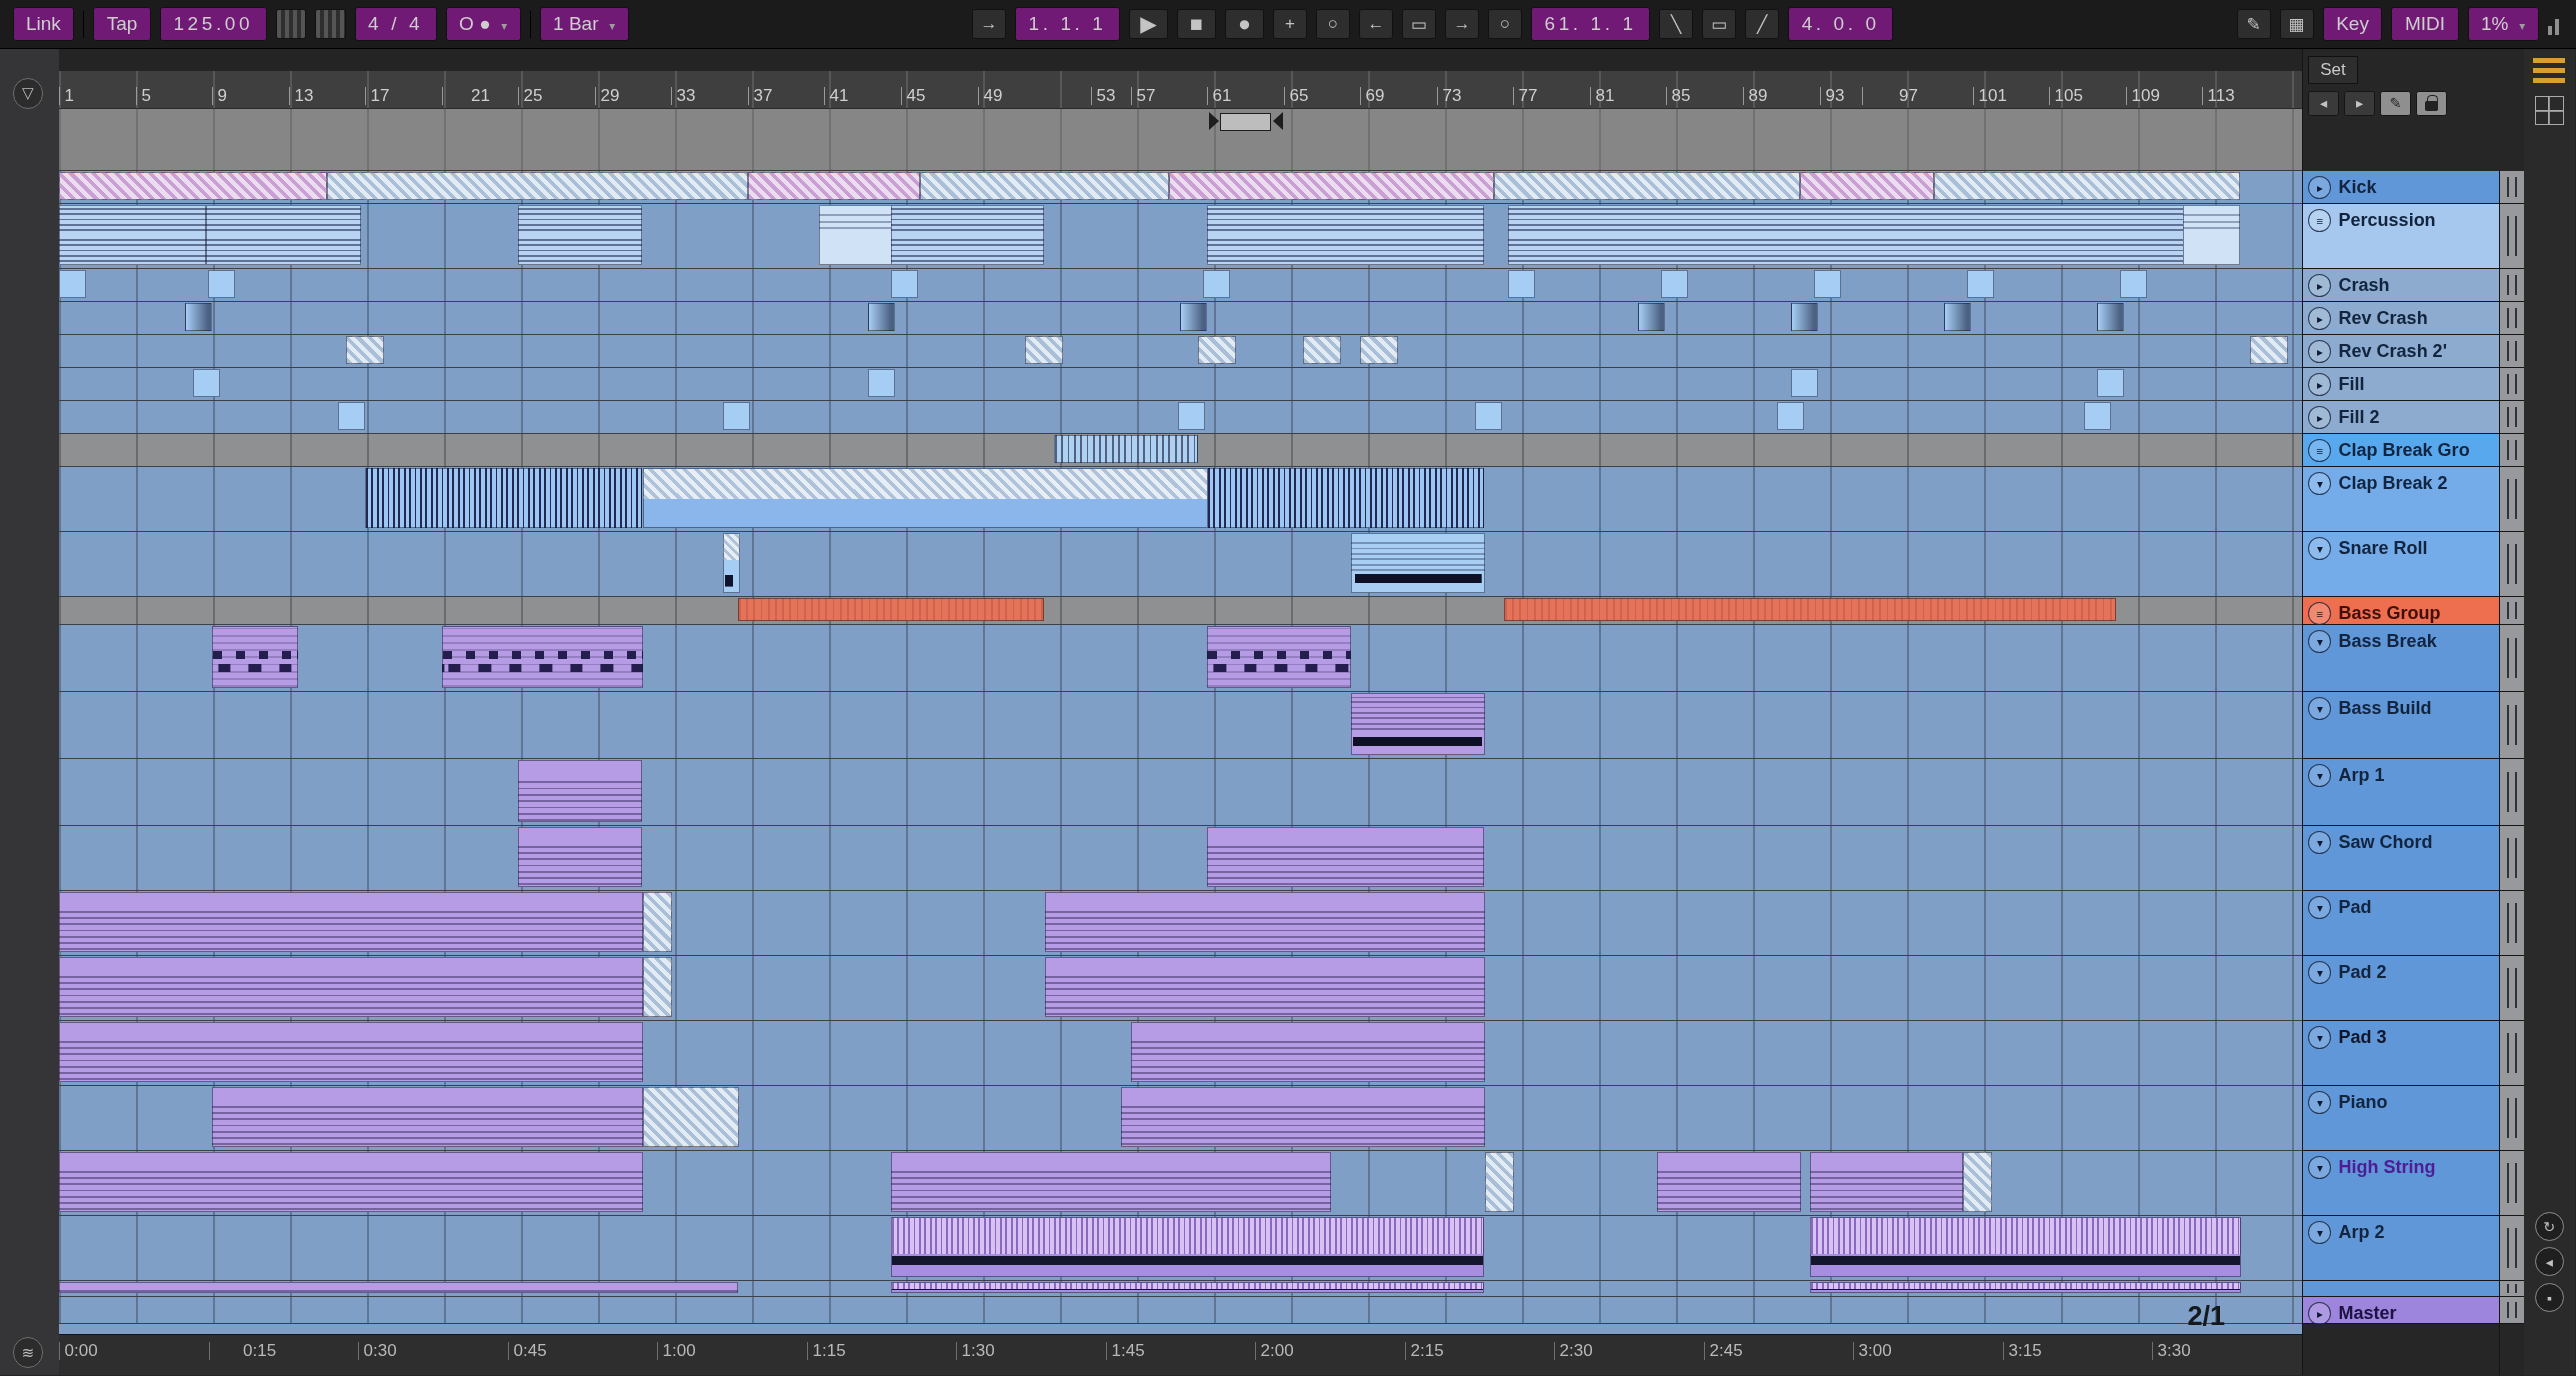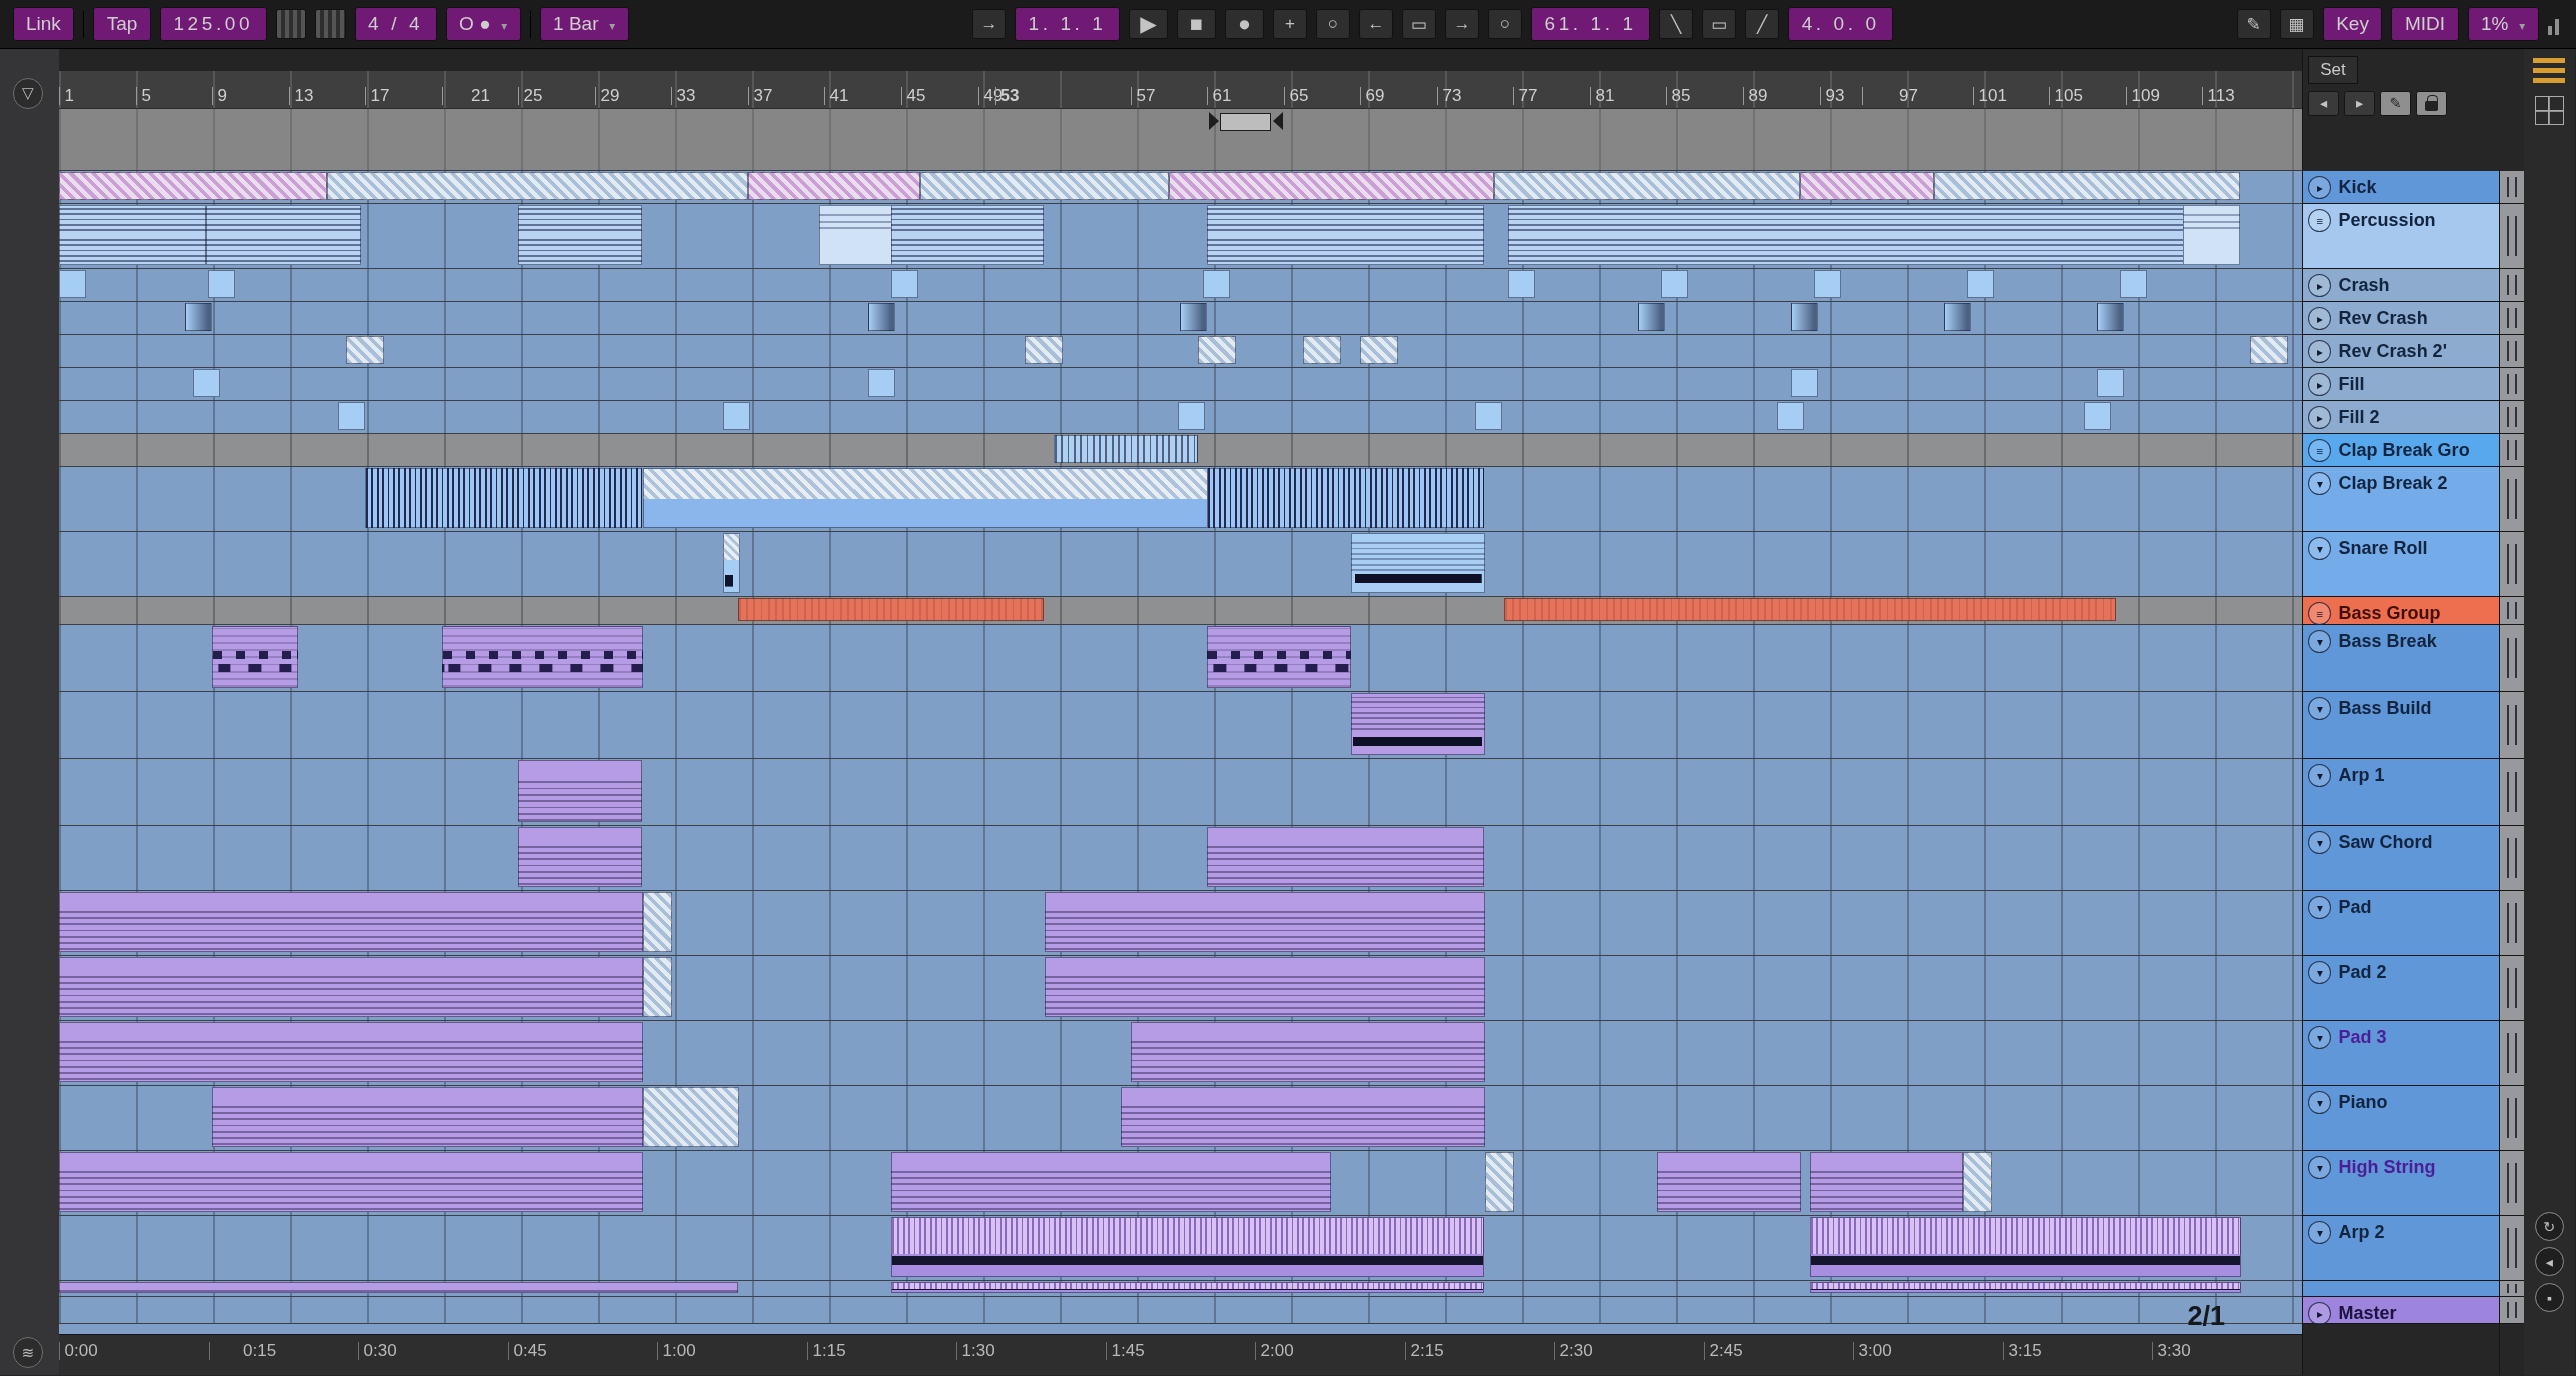--- a/index.html
+++ b/index.html
@@ -191,21 +191,21 @@
         <span class="ruler-num" style="left: 230px;">13</span>
         <span class="ruler-num" style="left: 306px;">17</span>
         <span class="ruler-num" style="left: 383px; padding-left: 28px;">21</span>
         <span class="ruler-num" style="left: 459px;">25</span>
         <span class="ruler-num" style="left: 536px;">29</span>
         <span class="ruler-num" style="left: 612px;">33</span>
         <span class="ruler-num" style="left: 689px;">37</span>
         <span class="ruler-num" style="left: 765px;">41</span>
         <span class="ruler-num" style="left: 842px;">45</span>
         <span class="ruler-num" style="left: 919px;">49</span>
-        <span class="ruler-num" style="left: 936px; font-weight: bold;">53</span>
+        <span class="ruler-num" style="left: 1032px;">53</span>
         <span class="ruler-num" style="left: 1072px;">57</span>
         <span class="ruler-num" style="left: 1148px;">61</span>
         <span class="ruler-num" style="left: 1225px;">65</span>
         <span class="ruler-num" style="left: 1301px;">69</span>
         <span class="ruler-num" style="left: 1378px;">73</span>
         <span class="ruler-num" style="left: 1454px;">77</span>
         <span class="ruler-num" style="left: 1531px;">81</span>
         <span class="ruler-num" style="left: 1607px;">85</span>
         <span class="ruler-num" style="left: 1684px;">89</span>
         <span class="ruler-num" style="left: 1761px;">93</span>
@@ -451,21 +451,21 @@
           <div class="thead" style="height: 65px; background: rgb(95, 151, 216);">
             <span class="ticon">▾</span>
             <span class="tname" style="color: rgb(18, 36, 62);">Pad</span>
           </div>
           <div class="thead" style="height: 65px; background: rgb(95, 151, 216);">
             <span class="ticon">▾</span>
             <span class="tname" style="color: rgb(18, 36, 62);">Pad 2</span>
           </div>
           <div class="thead" style="height: 65px; background: rgb(95, 151, 216);">
             <span class="ticon">▾</span>
-            <span class="tname" style="color: #4c1d95;">Pad 3</span>
+            <span class="tname" style="color: #0f172a;">Pad 3</span>
           </div>
           <div class="thead" style="height: 65px; background: rgb(95, 151, 216);">
             <span class="ticon">▾</span>
             <span class="tname" style="color: rgb(18, 36, 62);">Piano</span>
           </div>
           <div class="thead" style="height: 65px; background: rgb(95, 151, 216);">
             <span class="ticon">▾</span>
             <span class="tname" style="color: #4c1d95;">High String</span>
           </div>
           <div class="thead" style="height: 65px; background: rgb(95, 151, 216);">

